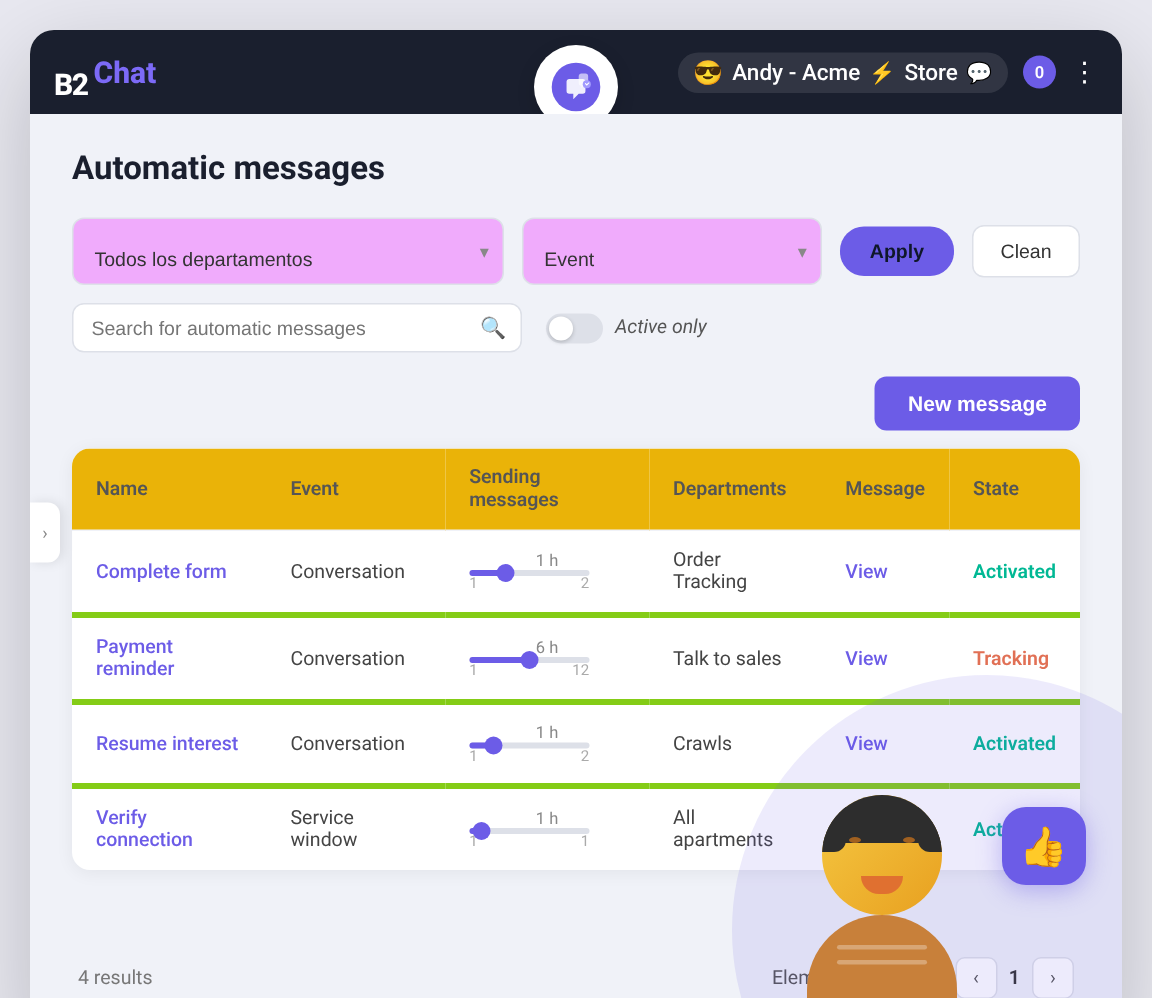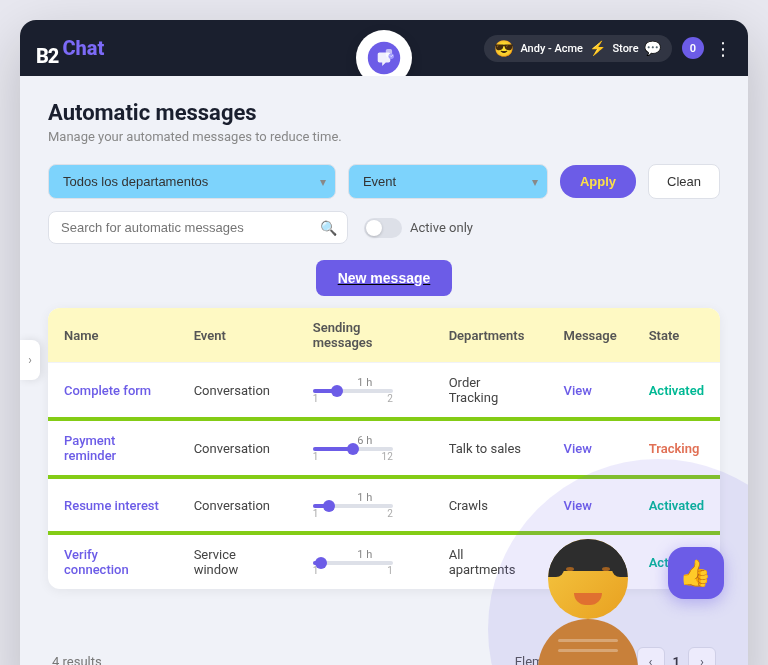--- a/index.html
+++ b/index.html
@@ -80,21 +80,21 @@
       gap: 6px;
       background: rgba(255,255,255,0.1);
       border-radius: 20px;
       padding: 4px 10px;
     }
     .user-avatar-emoji {
       font-size: 16px;
     }
     .user-name {
       color: #fff;
-      font-size: 11px;
+      font-size: 15px;
       font-weight: 500;
     }
     .store-icon {
       color: #ffd700;
       font-size: 14px;
     }
     .notification-badge {
       background: #6c5ce7;
       color: #fff;
       border-radius: 50%;
@@ -156,24 +156,24 @@
       gap: 12px;
       margin-bottom: 12px;
     }
     .select-wrapper {
       position: relative;
       flex: 1;
       max-width: 300px;
     }
     .select-input {
       width: 100%;
-      padding: 9px 32px 9px 14px;
+      padding: 19px 32px 9px 14px;
       border: 1.5px solid #dde0e8;
       border-radius: 8px;
-      background: #7dd3fc;
+      background: #f0abfc;
       font-size: 13px;
       color: #333;
       appearance: none;
       cursor: pointer;
       outline: none;
     }
     .select-arrow {
       position: absolute;
       right: 10px;
       top: 50%;
@@ -181,21 +181,21 @@
       pointer-events: none;
       color: #888;
       font-size: 12px;
     }
     .event-select-wrapper {
       position: relative;
       flex: 0 0 200px;
     }
     .btn-apply {
       background: #6c5ce7;
-      color: #fde047;
+      color: #0f172a;
       border: none;
       border-radius: 16px;
       padding: 9px 20px;
       font-size: 13px;
       font-weight: 600;
       cursor: pointer;
     }
     .btn-clean {
       background: #fff;
       color: #333;
@@ -233,20 +233,21 @@
       right: 10px;
       top: 50%;
       transform: translateY(-50%);
       color: #aaa;
       font-size: 14px;
     }
     .toggle-row {
       display: flex;
       align-items: center;
       gap: 8px;
+      font-style: italic;
     }
     .toggle-switch {
       width: 38px;
       height: 20px;
       background: #dde0e8;
       border-radius: 10px;
       position: relative;
       cursor: pointer;
     }
     .toggle-switch .knob {
@@ -259,23 +260,22 @@
       left: 2px;
       box-shadow: 0 1px 3px rgba(0,0,0,0.2);
     }
     .toggle-label {
       font-size: 13px;
       color: #555;
     }
     
     .new-message-row {
       display: flex;
-      justify-content: center;
+      justify-content: flex-end;
       margin-bottom: 12px;
-      text-decoration: underline;
     }
     .btn-new-message {
       background: #6c5ce7;
       color: #fff;
       border: none;
       border-radius: 8px;
       padding: 10px 22px;
       font-size: 14px;
       font-weight: 600;
       cursor: pointer;
@@ -285,21 +285,21 @@
       background: #fff;
       border-radius: 12px;
       overflow: hidden;
       box-shadow: 0 2px 12px rgba(0,0,0,0.06);
     }
     table {
       width: 100%;
       border-collapse: collapse;
     }
     thead tr {
-      background: #fef9c3;
+      background: #eab308;
       border-bottom: 1.5px solid #f0f2f8;
     }
     thead th {
       padding: 12px 16px;
       text-align: left;
       font-size: 13px;
       font-weight: 600;
       color: #555;
     }
     tbody tr {
@@ -480,21 +480,20 @@
     </div>
   </div>
 
   <div class="sidebar-toggle">
     <span style="font-size:12px;color:#888;">›</span>
   </div>
 
   <div class="main-content">
     <div class="page-header">
       <div class="page-title">Automatic messages</div>
-      <div class="page-subtitle">Manage your automated messages to reduce time.</div>
     </div>
 
     <div class="filter-row">
       <div class="select-wrapper">
         <select class="select-input">
           <option>Todos los departamentos</option>
         </select>
         <span class="select-arrow">▾</span>
       </div>
       <div class="event-select-wrapper">

